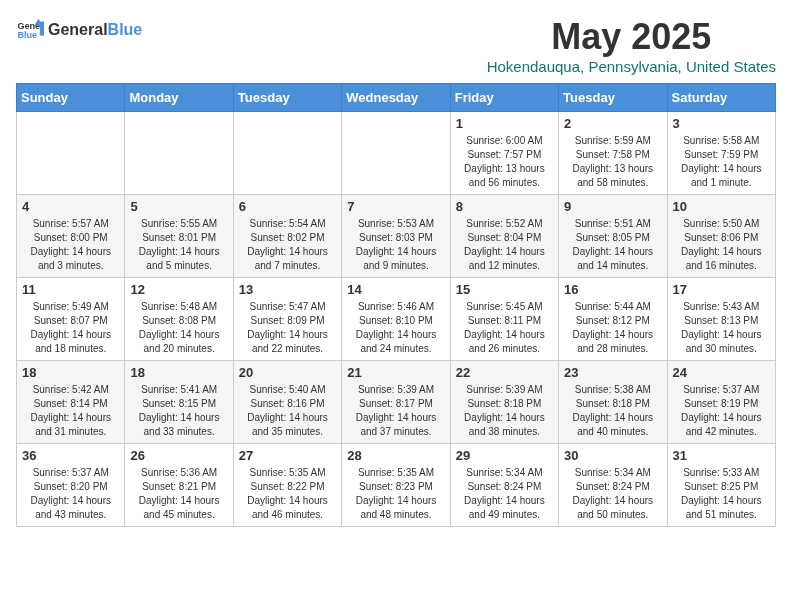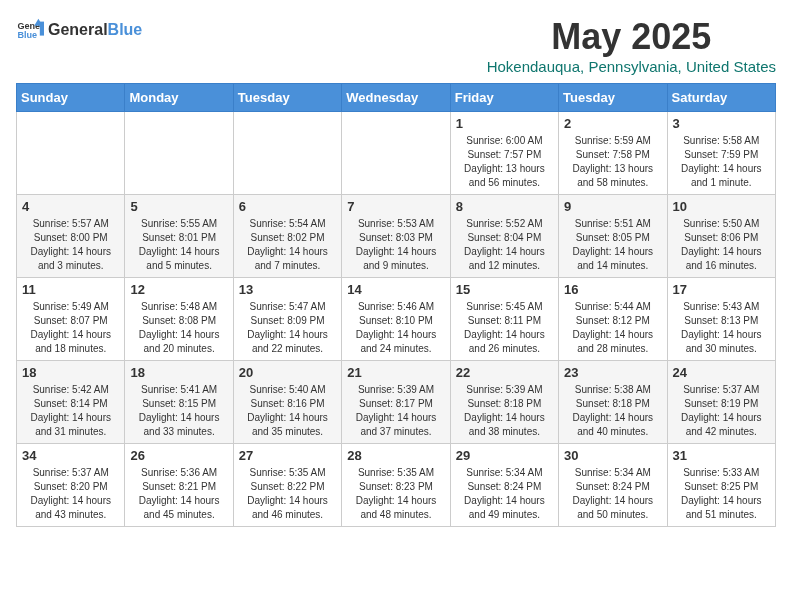--- a/index.html
+++ b/index.html
@@ -220,21 +220,21 @@
           <span class="day-number">23</span>
           <div class="day-info">Sunrise: 5:38 AM<br>Sunset: 8:18 PM<br>Daylight: 14 hours and 40 minutes.</div>
         </td>
         <td>
           <span class="day-number">24</span>
           <div class="day-info">Sunrise: 5:37 AM<br>Sunset: 8:19 PM<br>Daylight: 14 hours and 42 minutes.</div>
         </td>
       </tr>
       <tr>
         <td>
-          <span class="day-number">34</span>
+          <span class="day-number">36</span>
           <div class="day-info">Sunrise: 5:37 AM<br>Sunset: 8:20 PM<br>Daylight: 14 hours and 43 minutes.</div>
         </td>
         <td>
           <span class="day-number">26</span>
           <div class="day-info">Sunrise: 5:36 AM<br>Sunset: 8:21 PM<br>Daylight: 14 hours and 45 minutes.</div>
         </td>
         <td>
           <span class="day-number">27</span>
           <div class="day-info">Sunrise: 5:35 AM<br>Sunset: 8:22 PM<br>Daylight: 14 hours and 46 minutes.</div>
         </td>

